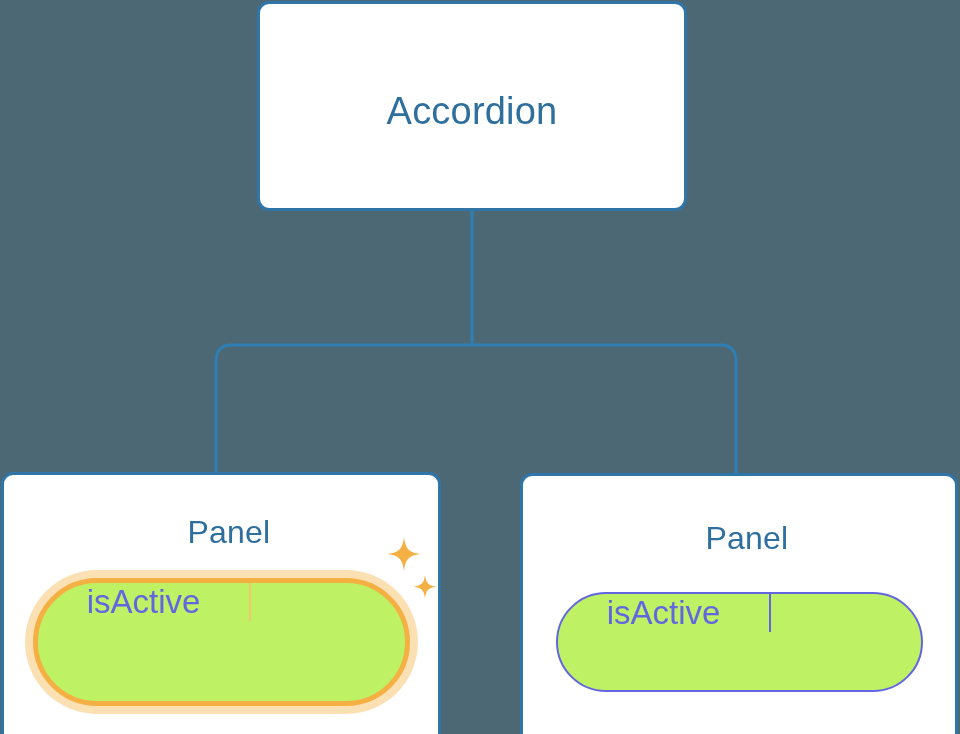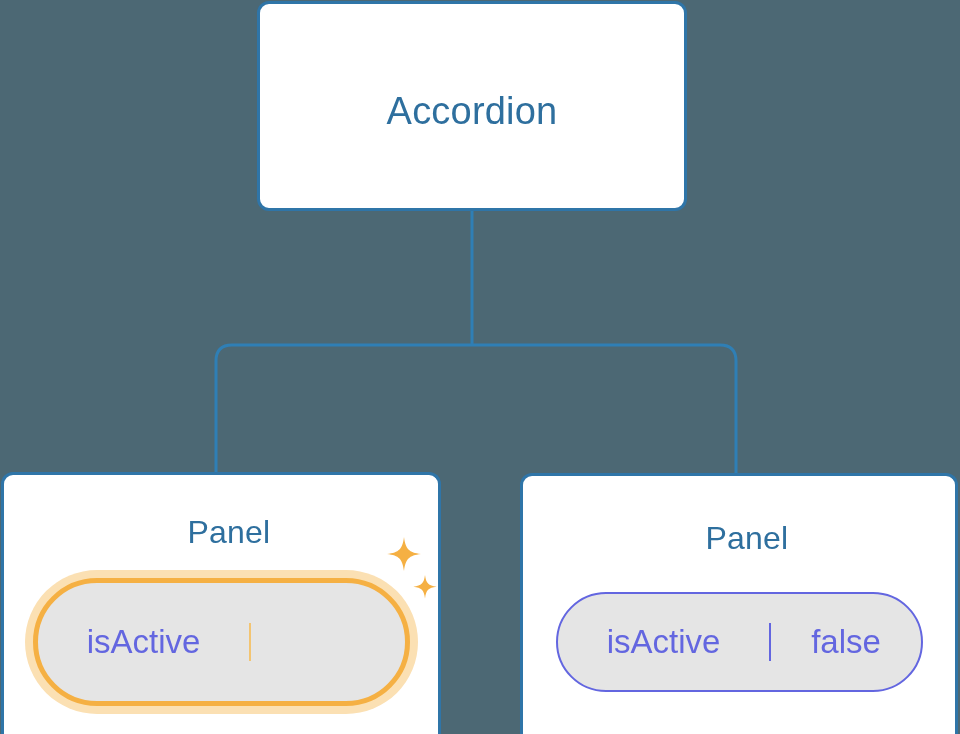--- a/index.html
+++ b/index.html
@@ -84,23 +84,23 @@
     margin-left: 16px;
   }
   .card-panel-right .panel-title {
     top: 44px;
   }
 
   
   .pill {
     position: absolute;
     display: flex;
-    align-items: center;
+    align-items: flex-start;
     box-sizing: border-box;
-    background: #e5e5e5;
+    background: #bef264;
   }
   .pill-cell {
     display: flex;
     align-items: center;
     justify-content: center;
     font-size: 33px;
     color: #6366e0;
     white-space: nowrap;
     box-sizing: border-box;
   }
@@ -183,16 +183,15 @@
     <path fill="#f5b043" d="M 24,0 C 25.6,12.2 28.8,15.4 41,17 C 28.8,18.6 25.6,21.8 24,34 C 22.4,21.8 19.2,18.6 7,17 C 19.2,15.4 22.4,12.2 24,0 Z"></path>
     <path fill="#f5b043" d="M 45,38 C 46.1,46.4 48.3,48.6 56.7,49.7 C 48.3,50.8 46.1,53 45,61.4 C 43.9,53 41.7,50.8 33.3,49.7 C 41.7,48.6 43.9,46.4 45,38 Z"></path>
   </svg>
 
   <div class="card card-panel-right">
     <div class="card-title panel-title">Panel</div>
   </div>
 
   <div class="pill pill-plain">
     <div class="pill-cell pill-key">isActive</div>
-    <div class="pill-cell pill-val">false</div>
   </div>
 
 </div>
 
 </body></html>

